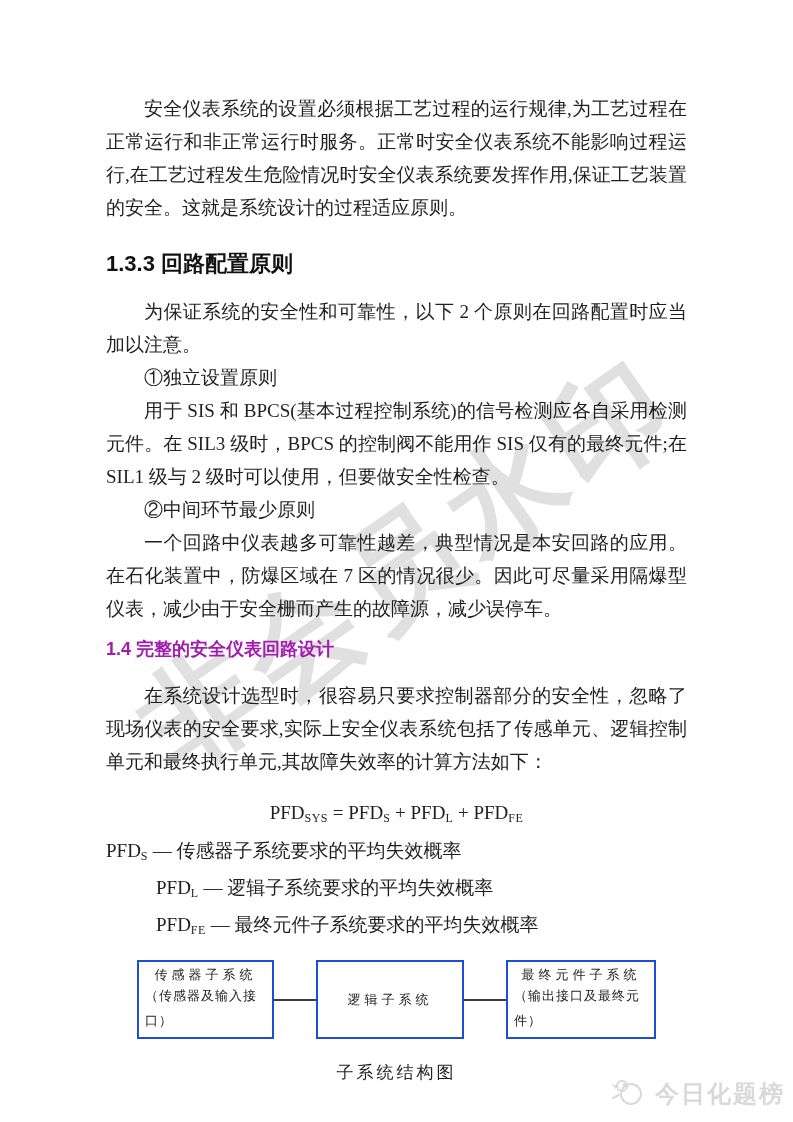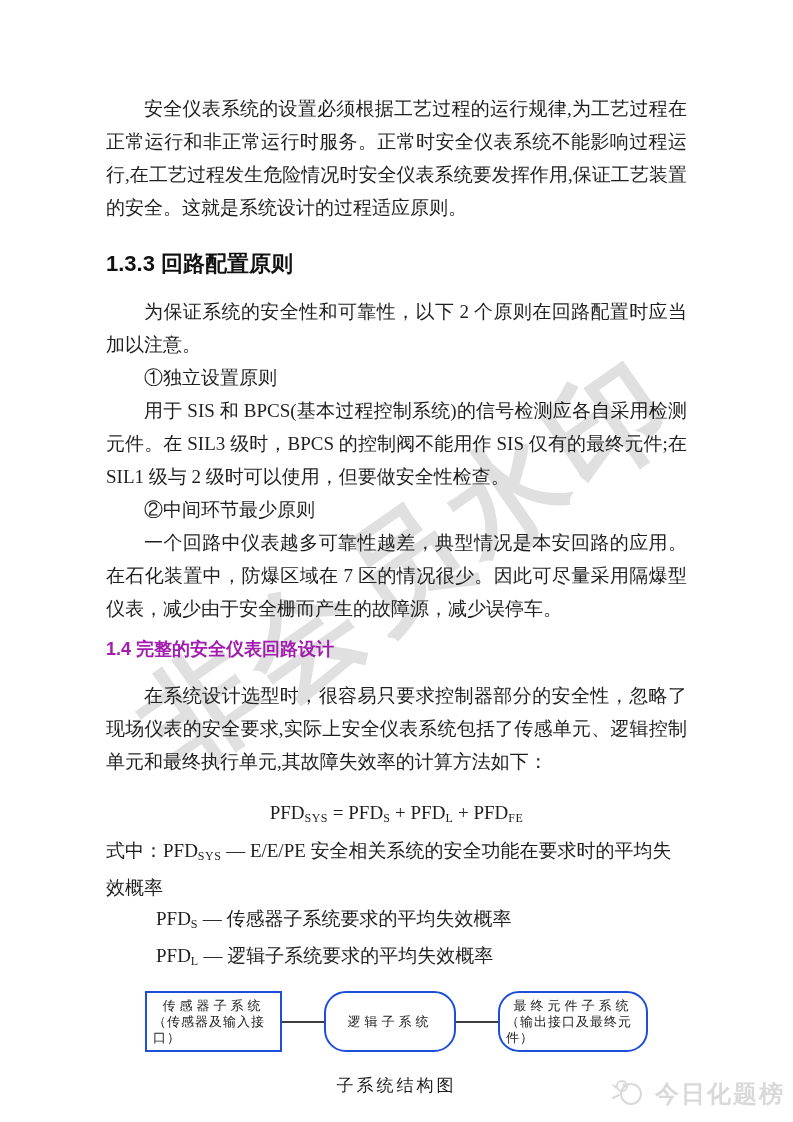--- a/index.html
+++ b/index.html
@@ -90,24 +90,24 @@
   .dbox {
     border: 2px solid #1d4ed8;
     min-height: 56px;
     display: flex;
     flex-direction: column;
     justify-content: center;
     align-items: center;
     padding: 4px 6px;
   }
   .dbox .l1 { font-size: 13px; letter-spacing: 4px; line-height: 17px; color: #222; }
-  .dbox .l2 { font-size: 13px; letter-spacing: 1px; line-height: 16px; color: #222; }
+  .dbox .l2 { font-size: 13px; letter-spacing: 1px; line-height: 25px; color: #222; }
   .dbox.b1 { width: 137px; }
-  .dbox.b2 { width: 132px; border-radius: 22px; }
-  .dbox.b3 { width: 150px; border-radius: 21px; }
+  .dbox.b2 { width: 148px; }
+  .dbox.b3 { width: 150px; }
   .connector {
     width: 42px;
     height: 2px;
     background: #3d3d3d;
     align-self: center;
   }
   .caption {
     margin-top: 22px;
     text-align: center;
     font-size: 17px;
@@ -151,23 +151,23 @@
     <p class="body plain">②中间环节最少原则</p>
     <p class="body">一个回路中仪表越多可靠性越差，典型情况是本安回路的应用。在石化装置中，防爆区域在 7 区的情况很少。因此可尽量采用隔爆型仪表，减少由于安全栅而产生的故障源，减少误停车。</p>
 
     <h2 class="sec">1.4  完整的安全仪表回路设计</h2>
 
     <p class="body lead">在系统设计选型时，很容易只要求控制器部分的安全性，忽略了现场仪表的安全要求,实际上安全仪表系统包括了传感单元、逻辑控制单元和最终执行单元,其故障失效率的计算方法如下：</p>
 
     <div class="formula"><span>PFD</span><sub>SYS</sub><span> = </span><span>PFD</span><sub>S</sub><span> + </span><span>PFD</span><sub>L</sub><span> + </span><span>PFD</span><sub>FE</sub></div>
 
     <div class="where">
-      <div class="where-item"><span>式中：</span><span>PFD</span><sub>SYS</sub><span> — </span><span>E/E/PE 安全相关系统的安全功能在要求时的平均失效概率</span></div>
       <div class="where-item"><span>PFD</span><sub>S</sub><span> — </span><span>传感器子系统要求的平均失效概率</span></div>
       <div class="where-item"><span>PFD</span><sub>L</sub><span> — </span><span>逻辑子系统要求的平均失效概率</span></div>
+      <div class="where-item"><span>PFD</span><sub>FE</sub><span> — </span><span>最终元件子系统要求的平均失效概率</span></div>
     </div>
 
     <div class="diagram">
       <div class="dbox b1">
         <div class="l1">传感器子系统</div>
         <div class="l2">（传感器及输入接口）</div>
       </div>
       <div class="connector"></div>
       <div class="dbox b2">
         <div class="l1">逻辑子系统</div>

